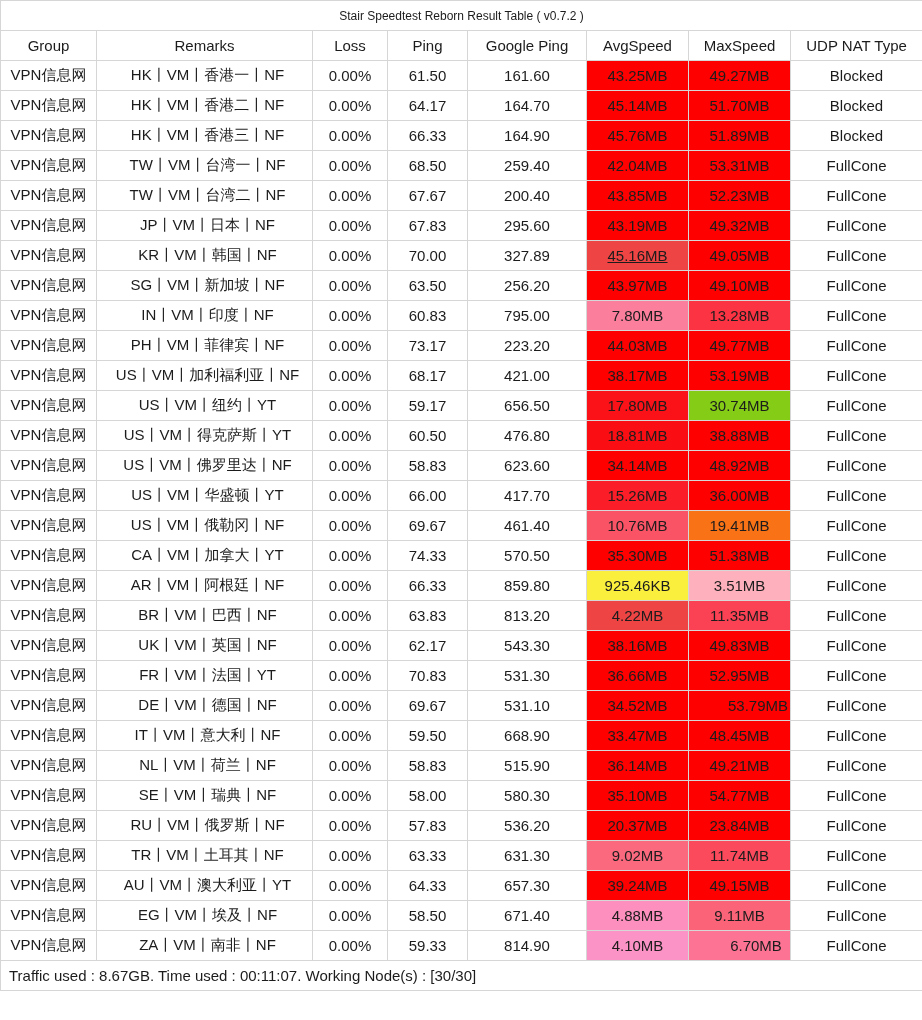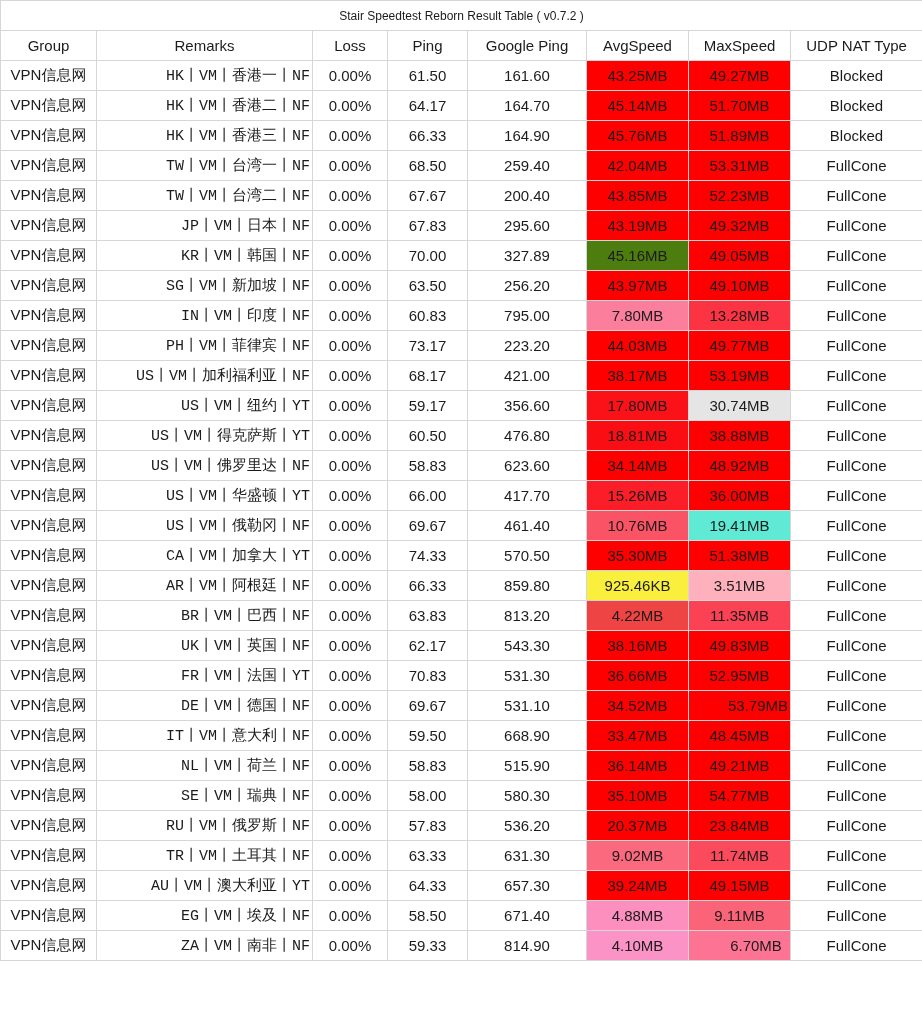--- a/index.html
+++ b/index.html
@@ -22,23 +22,22 @@
     text-align: center;
     white-space: nowrap;
     overflow: hidden;
     padding: 0 2px;
   }
   tr.title-row td {
     font-size: 12px;
     height: 30px;
   }
   td.remarks {
-    text-align: right;
+    text-align: center;
     padding-left: 8px;
-    font-family: Liberation Mono, monospace;
   }
   tfoot td {
     text-align: left;
     padding-left: 8px;
   }
 </style>
 </head>
 <body>
 
 <table>
@@ -127,21 +126,21 @@
         <td style="background: rgb(254, 0, 0);">43.19MB</td>
         <td style="background: rgb(254, 0, 0);">49.32MB</td>
         <td>FullCone</td>
       </tr>
       <tr>
         <td>VPN信息网</td>
         <td class="remarks">KR丨VM丨韩国丨NF</td>
         <td>0.00%</td>
         <td>70.00</td>
         <td>327.89</td>
-        <td style="background: #4d7c0f;">45.16MB</td>
+        <td style="background: #ef4444; text-decoration: underline;">45.16MB</td>
         <td style="background: rgb(254, 0, 0);">49.05MB</td>
         <td>FullCone</td>
       </tr>
       <tr>
         <td>VPN信息网</td>
         <td class="remarks">SG丨VM丨新加坡丨NF</td>
         <td>0.00%</td>
         <td>63.50</td>
         <td>256.20</td>
         <td style="background: rgb(254, 0, 0);">43.97MB</td>
@@ -176,23 +175,23 @@
         <td>421.00</td>
         <td style="background: rgb(254, 0, 0);">38.17MB</td>
         <td style="background: rgb(254, 0, 0);">53.19MB</td>
         <td>FullCone</td>
       </tr>
       <tr>
         <td>VPN信息网</td>
         <td class="remarks">US丨VM丨纽约丨YT</td>
         <td>0.00%</td>
         <td>59.17</td>
-        <td>356.60</td>
+        <td>656.50</td>
         <td style="background: rgb(251, 18, 24);">17.80MB</td>
-        <td style="background: #e5e5e5;">30.74MB</td>
+        <td style="background: #84cc16;">30.74MB</td>
         <td>FullCone</td>
       </tr>
       <tr>
         <td>VPN信息网</td>
         <td class="remarks">US丨VM丨得克萨斯丨YT</td>
         <td>0.00%</td>
         <td>60.50</td>
         <td>476.80</td>
         <td style="background: rgb(251, 14, 19);">18.81MB</td>
         <td style="background: rgb(254, 0, 0);">38.88MB</td>
@@ -218,21 +217,21 @@
         <td style="background: rgb(254, 0, 0);">36.00MB</td>
         <td>FullCone</td>
       </tr>
       <tr>
         <td>VPN信息网</td>
         <td class="remarks">US丨VM丨俄勒冈丨NF</td>
         <td>0.00%</td>
         <td>69.67</td>
         <td>461.40</td>
         <td style="background: rgb(251, 83, 102); margin-left: 17px;">10.76MB</td>
-        <td style="background: #5eead4;">19.41MB</td>
+        <td style="background: #f97316;">19.41MB</td>
         <td>FullCone</td>
       </tr>
       <tr>
         <td>VPN信息网</td>
         <td class="remarks">CA丨VM丨加拿大丨YT</td>
         <td>0.00%</td>
         <td>74.33</td>
         <td>570.50</td>
         <td style="background: rgb(254, 0, 0);">35.30MB</td>
         <td style="background: rgb(254, 0, 0);">51.38MB</td>
@@ -363,14 +362,17 @@
         <td class="remarks">ZA丨VM丨南非丨NF</td>
         <td>0.00%</td>
         <td>59.33</td>
         <td>814.90</td>
         <td style="background: rgb(252, 147, 198);">4.10MB</td>
         <td style="background: rgb(252, 115, 148); padding-left: 35px;">6.70MB</td>
         <td>FullCone</td>
       </tr>
     </tbody>
   <tfoot>
+    <tr>
+      <td colspan="8">Traffic used : 8.67GB. Time used : 00:11:07. Working Node(s) : [30/30]</td>
+    </tr>
   </tfoot>
 </table>
 
 </body></html>

